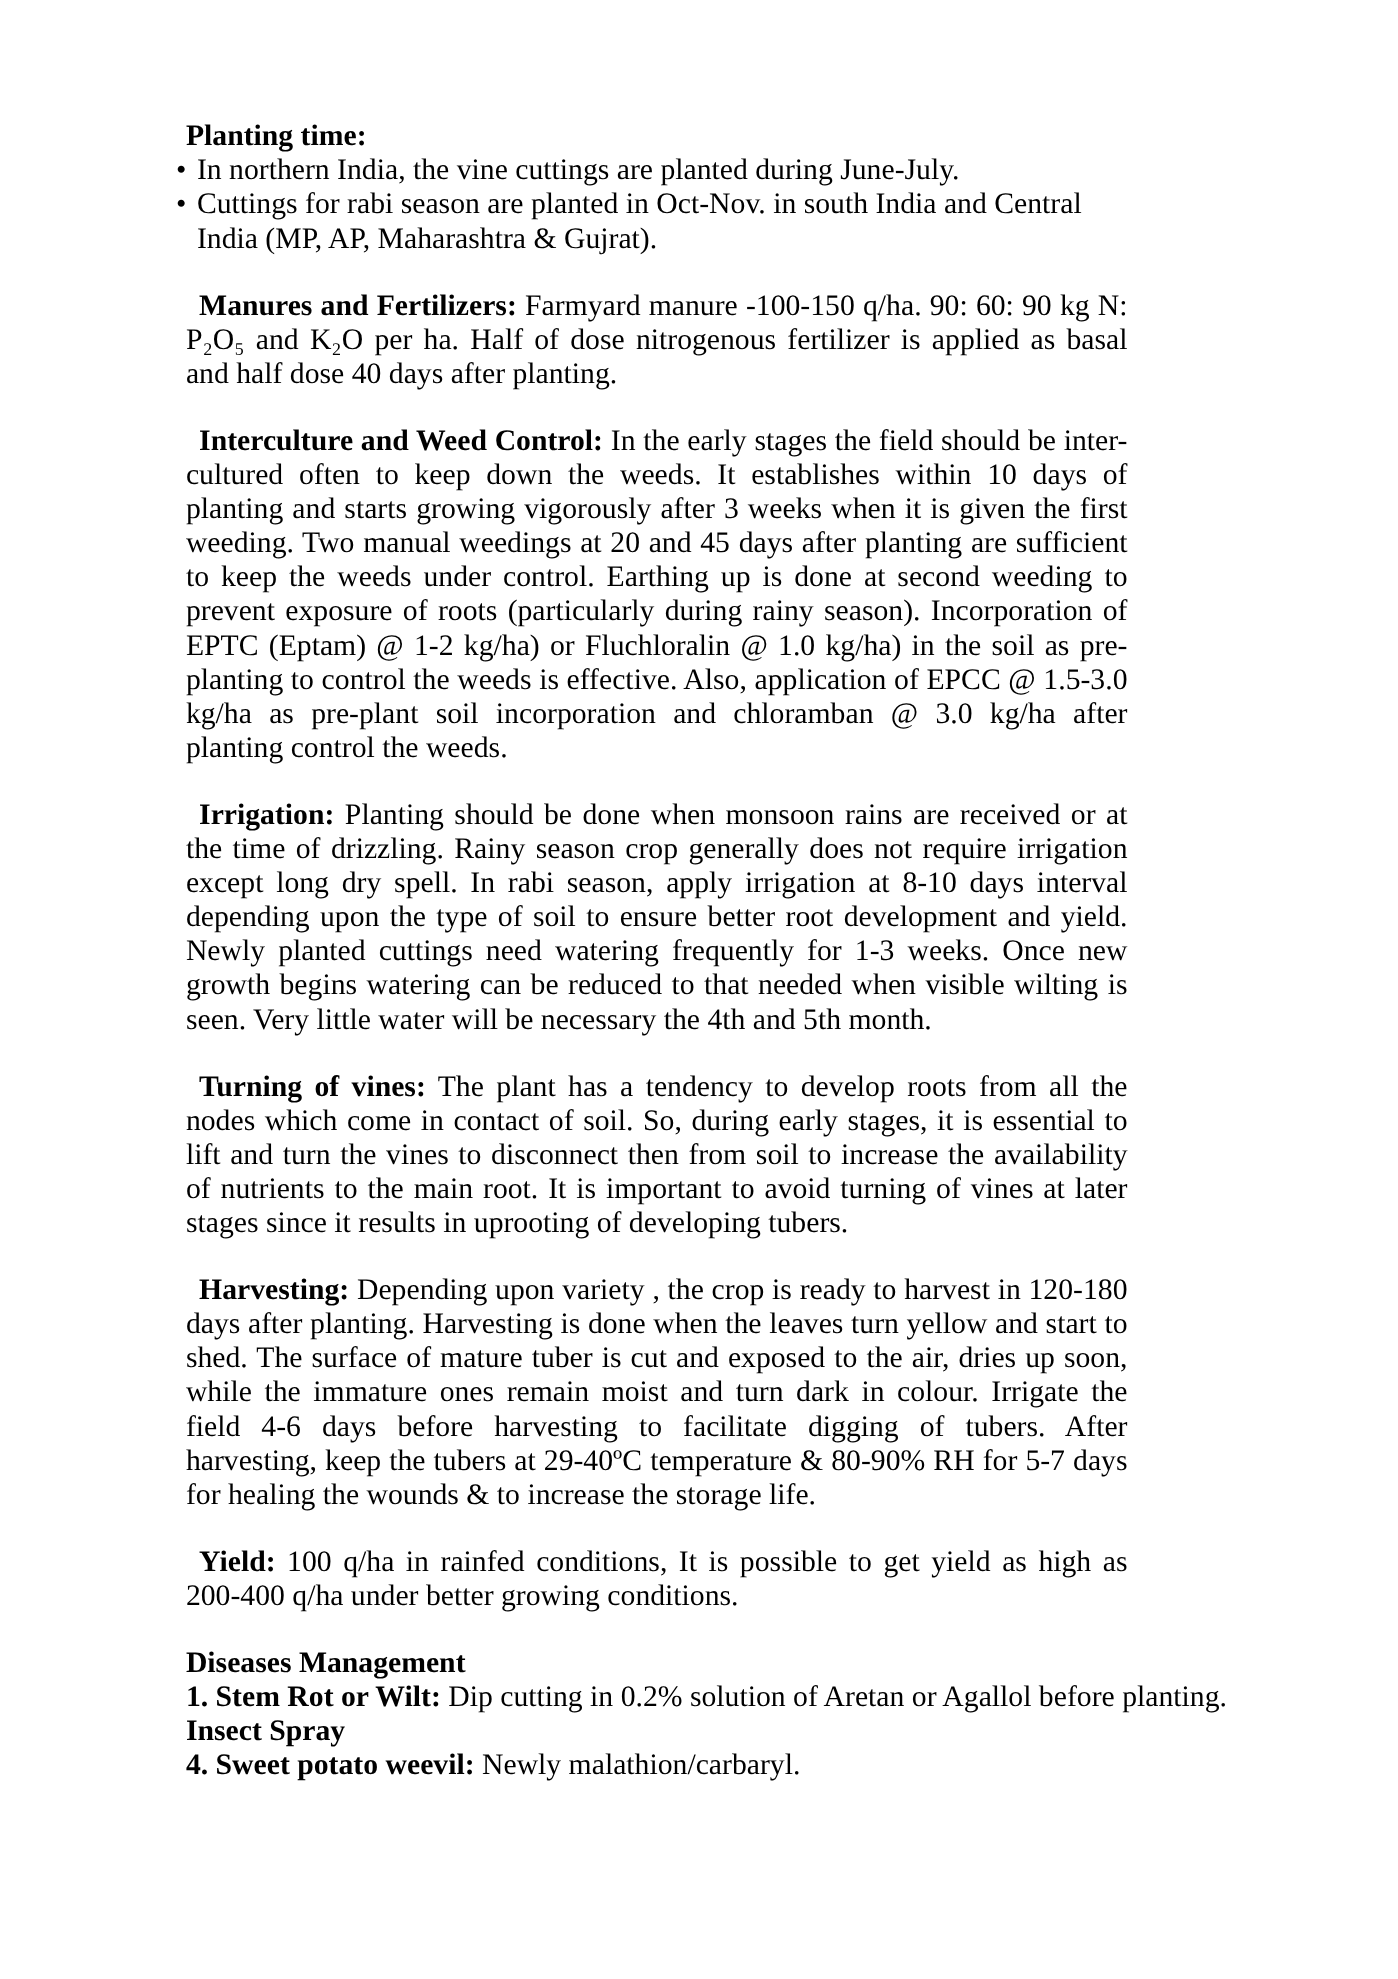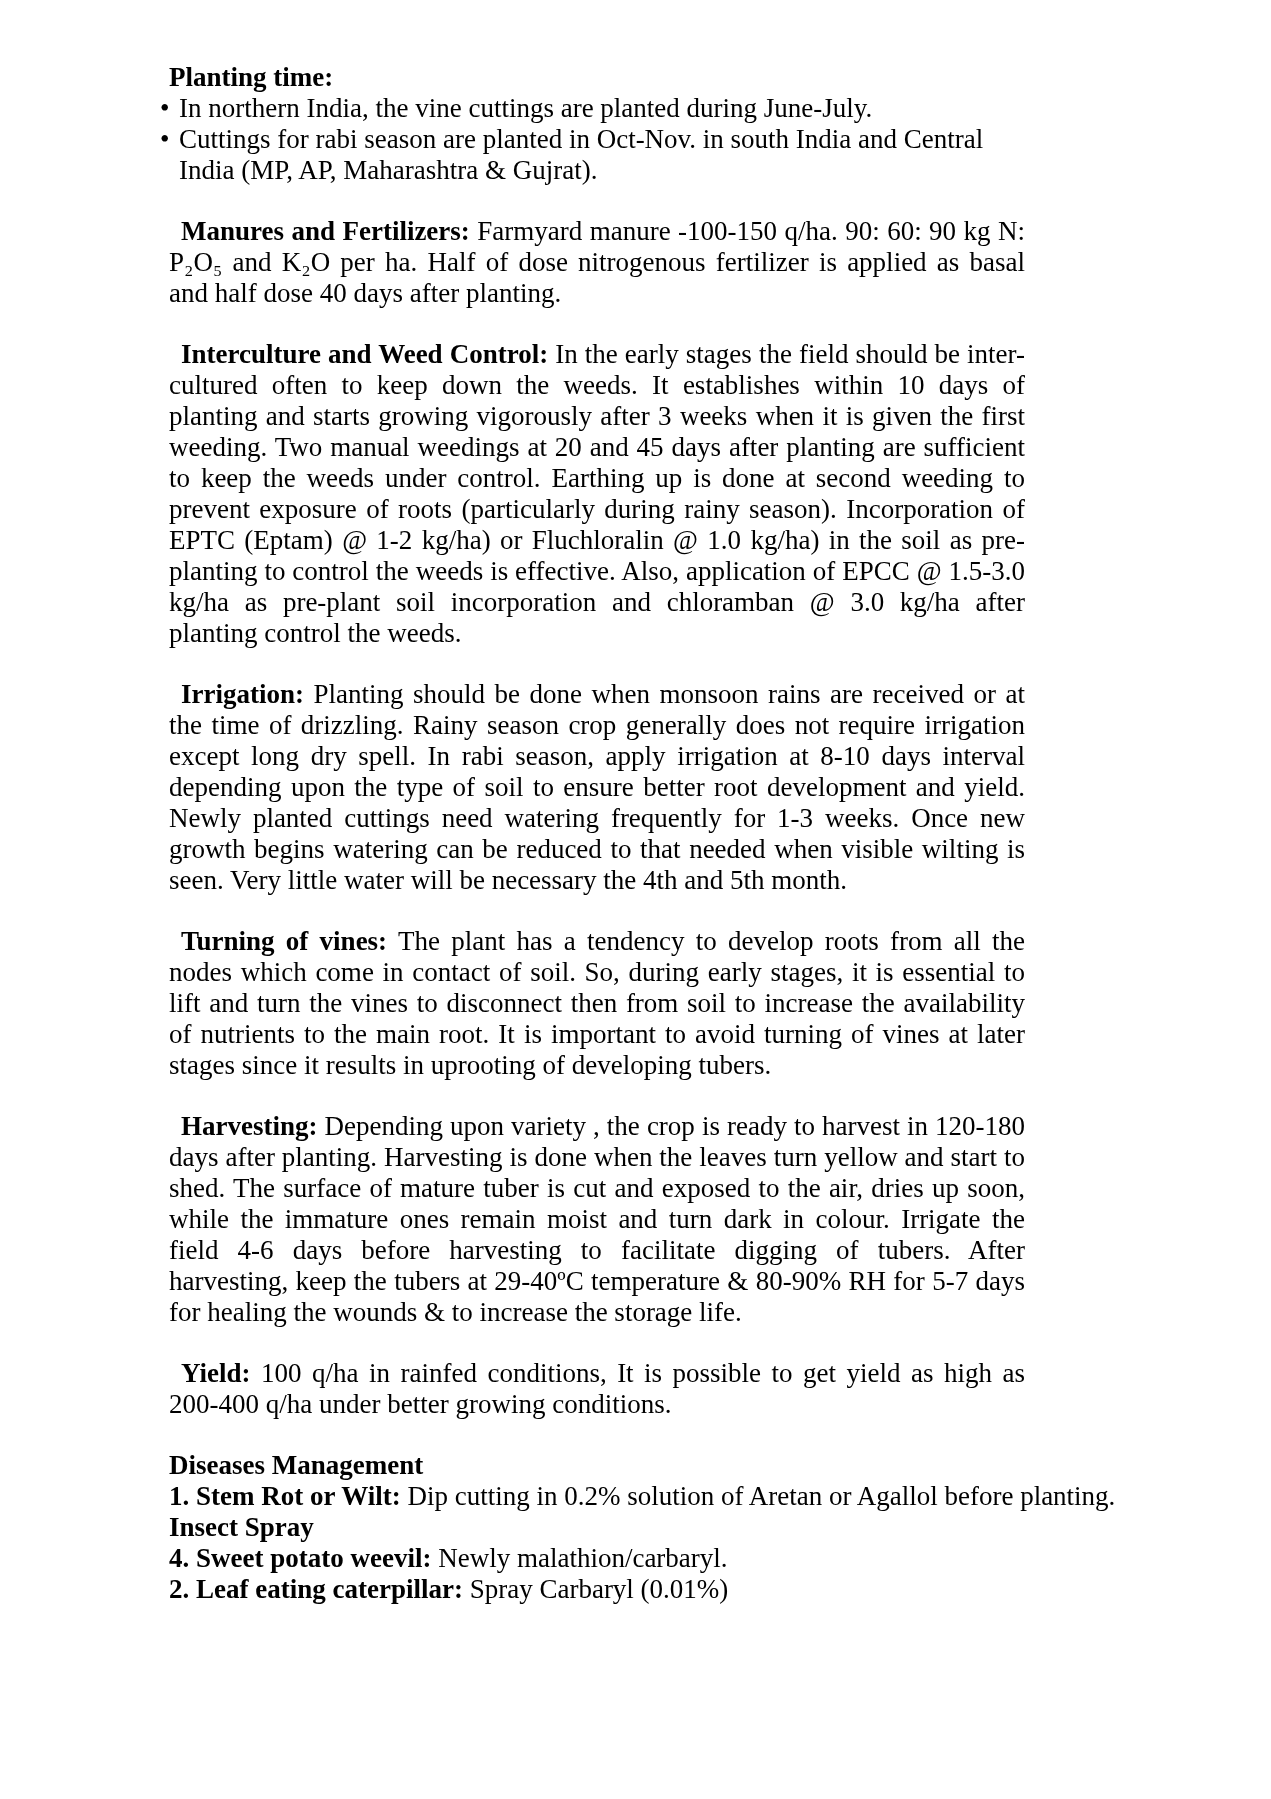--- a/index.html
+++ b/index.html
@@ -7,21 +7,21 @@
     padding: 0;
     background: #ffffff;
   }
   .page {
     position: relative;
     width: 1271px;
     height: 1747px;
     box-sizing: border-box;
     background: #ffffff;
     color: #000000;
-    padding: 62px 246px 0 169px;
+    padding: 108px 246px 0 169px;
     font-family: "Liberation Serif", "DejaVu Serif", serif;
     font-size: 27px;
     line-height: 31px;
     overflow: hidden;
   }
   .heading {
     font-weight: bold;
     margin: 0;
   }
   .para {
@@ -68,15 +68,14 @@
       <p class="para"><strong class="plabel">Manures and Fertilizers:</strong> <span class="ptext">Farmyard manure -100-150 q/ha. 90: 60: 90 kg N: P₂O₅ and K₂O per ha. Half of dose nitrogenous fertilizer is applied as basal and half dose 40 days after planting.</span></p>
       <p class="para"><strong class="plabel">Interculture and Weed Control:</strong> <span class="ptext">In the early stages the field should be inter-cultured often to keep down the weeds. It establishes within 10 days of planting and starts growing vigorously after 3 weeks when it is given the first weeding. Two manual weedings at 20 and 45 days after planting are sufficient to keep the weeds under control. Earthing up is done at second weeding to prevent exposure of roots (particularly during rainy season). Incorporation of EPTC (Eptam) @ 1-2 kg/ha) or Fluchloralin @ 1.0 kg/ha) in the soil as pre-planting to control the weeds is effective. Also, application of EPCC @ 1.5-3.0 kg/ha as pre-plant soil incorporation and chloramban @ 3.0 kg/ha after planting control the weeds.</span></p>
       <p class="para"><strong class="plabel">Irrigation:</strong> <span class="ptext">Planting should be done when monsoon rains are received or at the time of drizzling. Rainy season crop generally does not require irrigation except long dry spell. In rabi season, apply irrigation at 8-10 days interval depending upon the type of soil to ensure better root development and yield. Newly planted cuttings need watering frequently for 1-3 weeks. Once new growth begins watering can be reduced to that needed when visible wilting is seen. Very little water will be necessary the 4th and 5th month.</span></p>
       <p class="para"><strong class="plabel">Turning of vines:</strong> <span class="ptext">The plant has a tendency to develop roots from all the nodes which come in contact of soil. So, during early stages, it is essential to lift and turn the vines to disconnect then from soil to increase the availability of nutrients to the main root. It is important to avoid turning of vines at later stages since it results in uprooting of developing tubers.</span></p>
       <p class="para"><strong class="plabel">Harvesting:</strong> <span class="ptext">Depending upon variety , the crop is ready to harvest in 120-180 days after planting. Harvesting is done when the leaves turn yellow and start to shed. The surface of mature tuber is cut and exposed to the air, dries up soon, while the immature ones remain moist and turn dark in colour. Irrigate the field 4-6 days before harvesting to facilitate digging of tubers. After harvesting, keep the tubers at 29-40ºC temperature &amp; 80-90% RH for 5-7 days for healing the wounds &amp; to increase the storage life.</span></p>
       <p class="para"><strong class="plabel">Yield:</strong> <span class="ptext">100 q/ha in rainfed conditions, It is possible to get yield as high as 200-400 q/ha under better growing conditions.</span></p>
       <div class="heading">Diseases Management</div>
       <p class="line"><strong class="plabel">1. Stem Rot or Wilt:</strong> <span class="ptext">Dip cutting in 0.2% solution of Aretan or Agallol before planting.</span></p>
       <div class="heading">Insect Spray</div>
       <p class="line"><strong class="plabel">4. Sweet potato weevil:</strong> <span class="ptext">Newly malathion/carbaryl.</span></p>
-      <p class="line"><strong class="plabel">2. Leaf eating caterpillar:</strong> <span class="ptext">Spray Carbaryl (0.01%)</span></p>
     </main>
 </div>
 
 </body></html>

